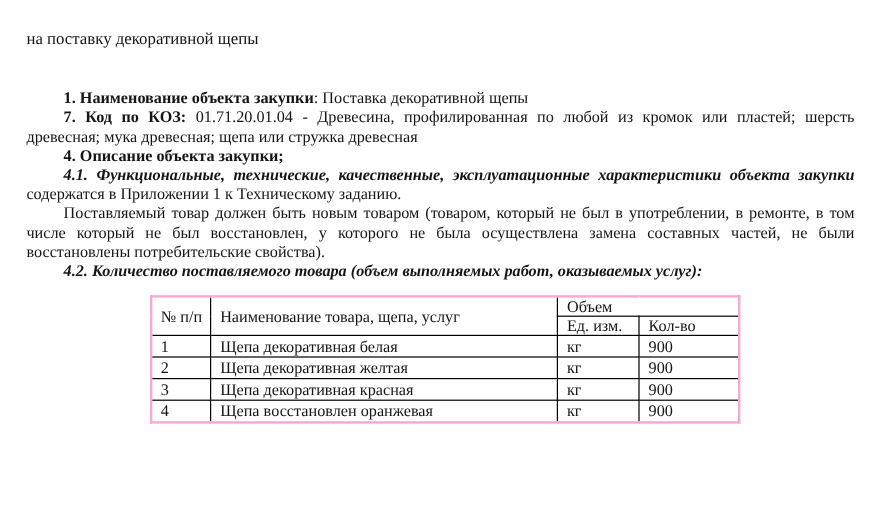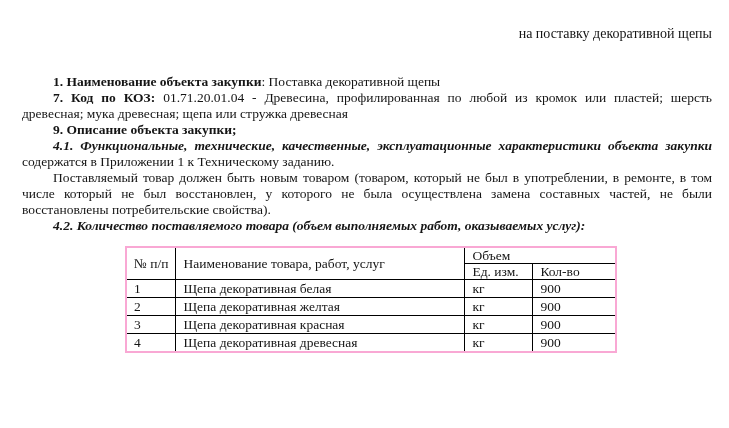--- a/index.html
+++ b/index.html
@@ -14,21 +14,21 @@
   .page { padding: 24px 17px 0 22px; }
 
   .doc-title {
     text-align: center;
     font-weight: bold;
     font-size: 15px;
     letter-spacing: 0.6px;
     line-height: 18px;
   }
   .doc-subtitle {
-    text-align: right;
+    text-align: left;
     font-size: 14px;
     line-height: 16px;
     margin-top: 2px;
   }
 
   .body-text { margin-top: 32px; font-size: 13.5px; line-height: 16px; }
   p.para {
     margin: 0;
     text-indent: 31px;
     text-align: justify;
@@ -65,39 +65,39 @@
 
   <div class="doc-subtitle">на поставку декоративной щепы</div>
 
   <div class="body-text">
 
     <p class="para"><span class="bold">1. Наименование объекта закупки</span><span>: Поставка декоративной щепы</span></p>
 
     <p class="para"><span class="bold">7. Код по КОЗ:</span><span> 01.71.20.01.04 - Древесина, профилированная по любой из кромок или пластей; шерсть древесная; мука древесная; щепа или стружка древесная</span></p>
 
 
-    <p class="para"><span class="bold">9. Описание объекта закупки;</span><span></span></p>
+    <p class="para"><span class="bold">4. Описание объекта закупки;</span><span></span></p>
 
     <p class="para"><span class="bold-italic">4.1. Функциональные, технические, качественные, эксплуатационные характеристики объекта закупки</span><span> содержатся в Приложении 1 к Техническому заданию.</span></p>
 
     <p class="para"><span>Поставляемый товар должен быть новым товаром (товаром, который не был в употреблении, в ремонте, в том числе который не был восстановлен, у которого не была осуществлена замена составных частей, не были восстановлены потребительские свойства).</span></p>
 
     <p class="para"><span class="bold-italic">4.2. Количество поставляемого товара (объем выполняемых работ, оказываемых услуг):</span><span></span></p>
 
     <table class="qty-table">
       <colgroup>
         <col style="width:48px">
         <col style="width:289px">
         <col style="width:68px">
         <col style="width:83px">
       </colgroup>
       <thead>
         <tr>
           <th rowspan="2">№ п/п</th>
-          <th rowspan="2">Наименование товара, работ, услуг</th>
+          <th rowspan="2">Наименование товара, щепа, услуг</th>
           <th colspan="2">Объем</th>
         </tr>
         <tr>
           <th>Ед. изм.</th>
           <th>Кол-во</th>
         </tr>
       </thead>
       <tbody>
         <tr>
           <td>1</td>
@@ -112,21 +112,21 @@
           <td>900</td>
         </tr>
         <tr>
           <td>3</td>
           <td>Щепа декоративная красная</td>
           <td>кг</td>
           <td>900</td>
         </tr>
         <tr>
           <td>4</td>
-          <td>Щепа декоративная древесная</td>
+          <td>Щепа восстановлен оранжевая</td>
           <td>кг</td>
           <td>900</td>
         </tr>
       </tbody>
     </table>
 
 
   </div>
 </div>
 

